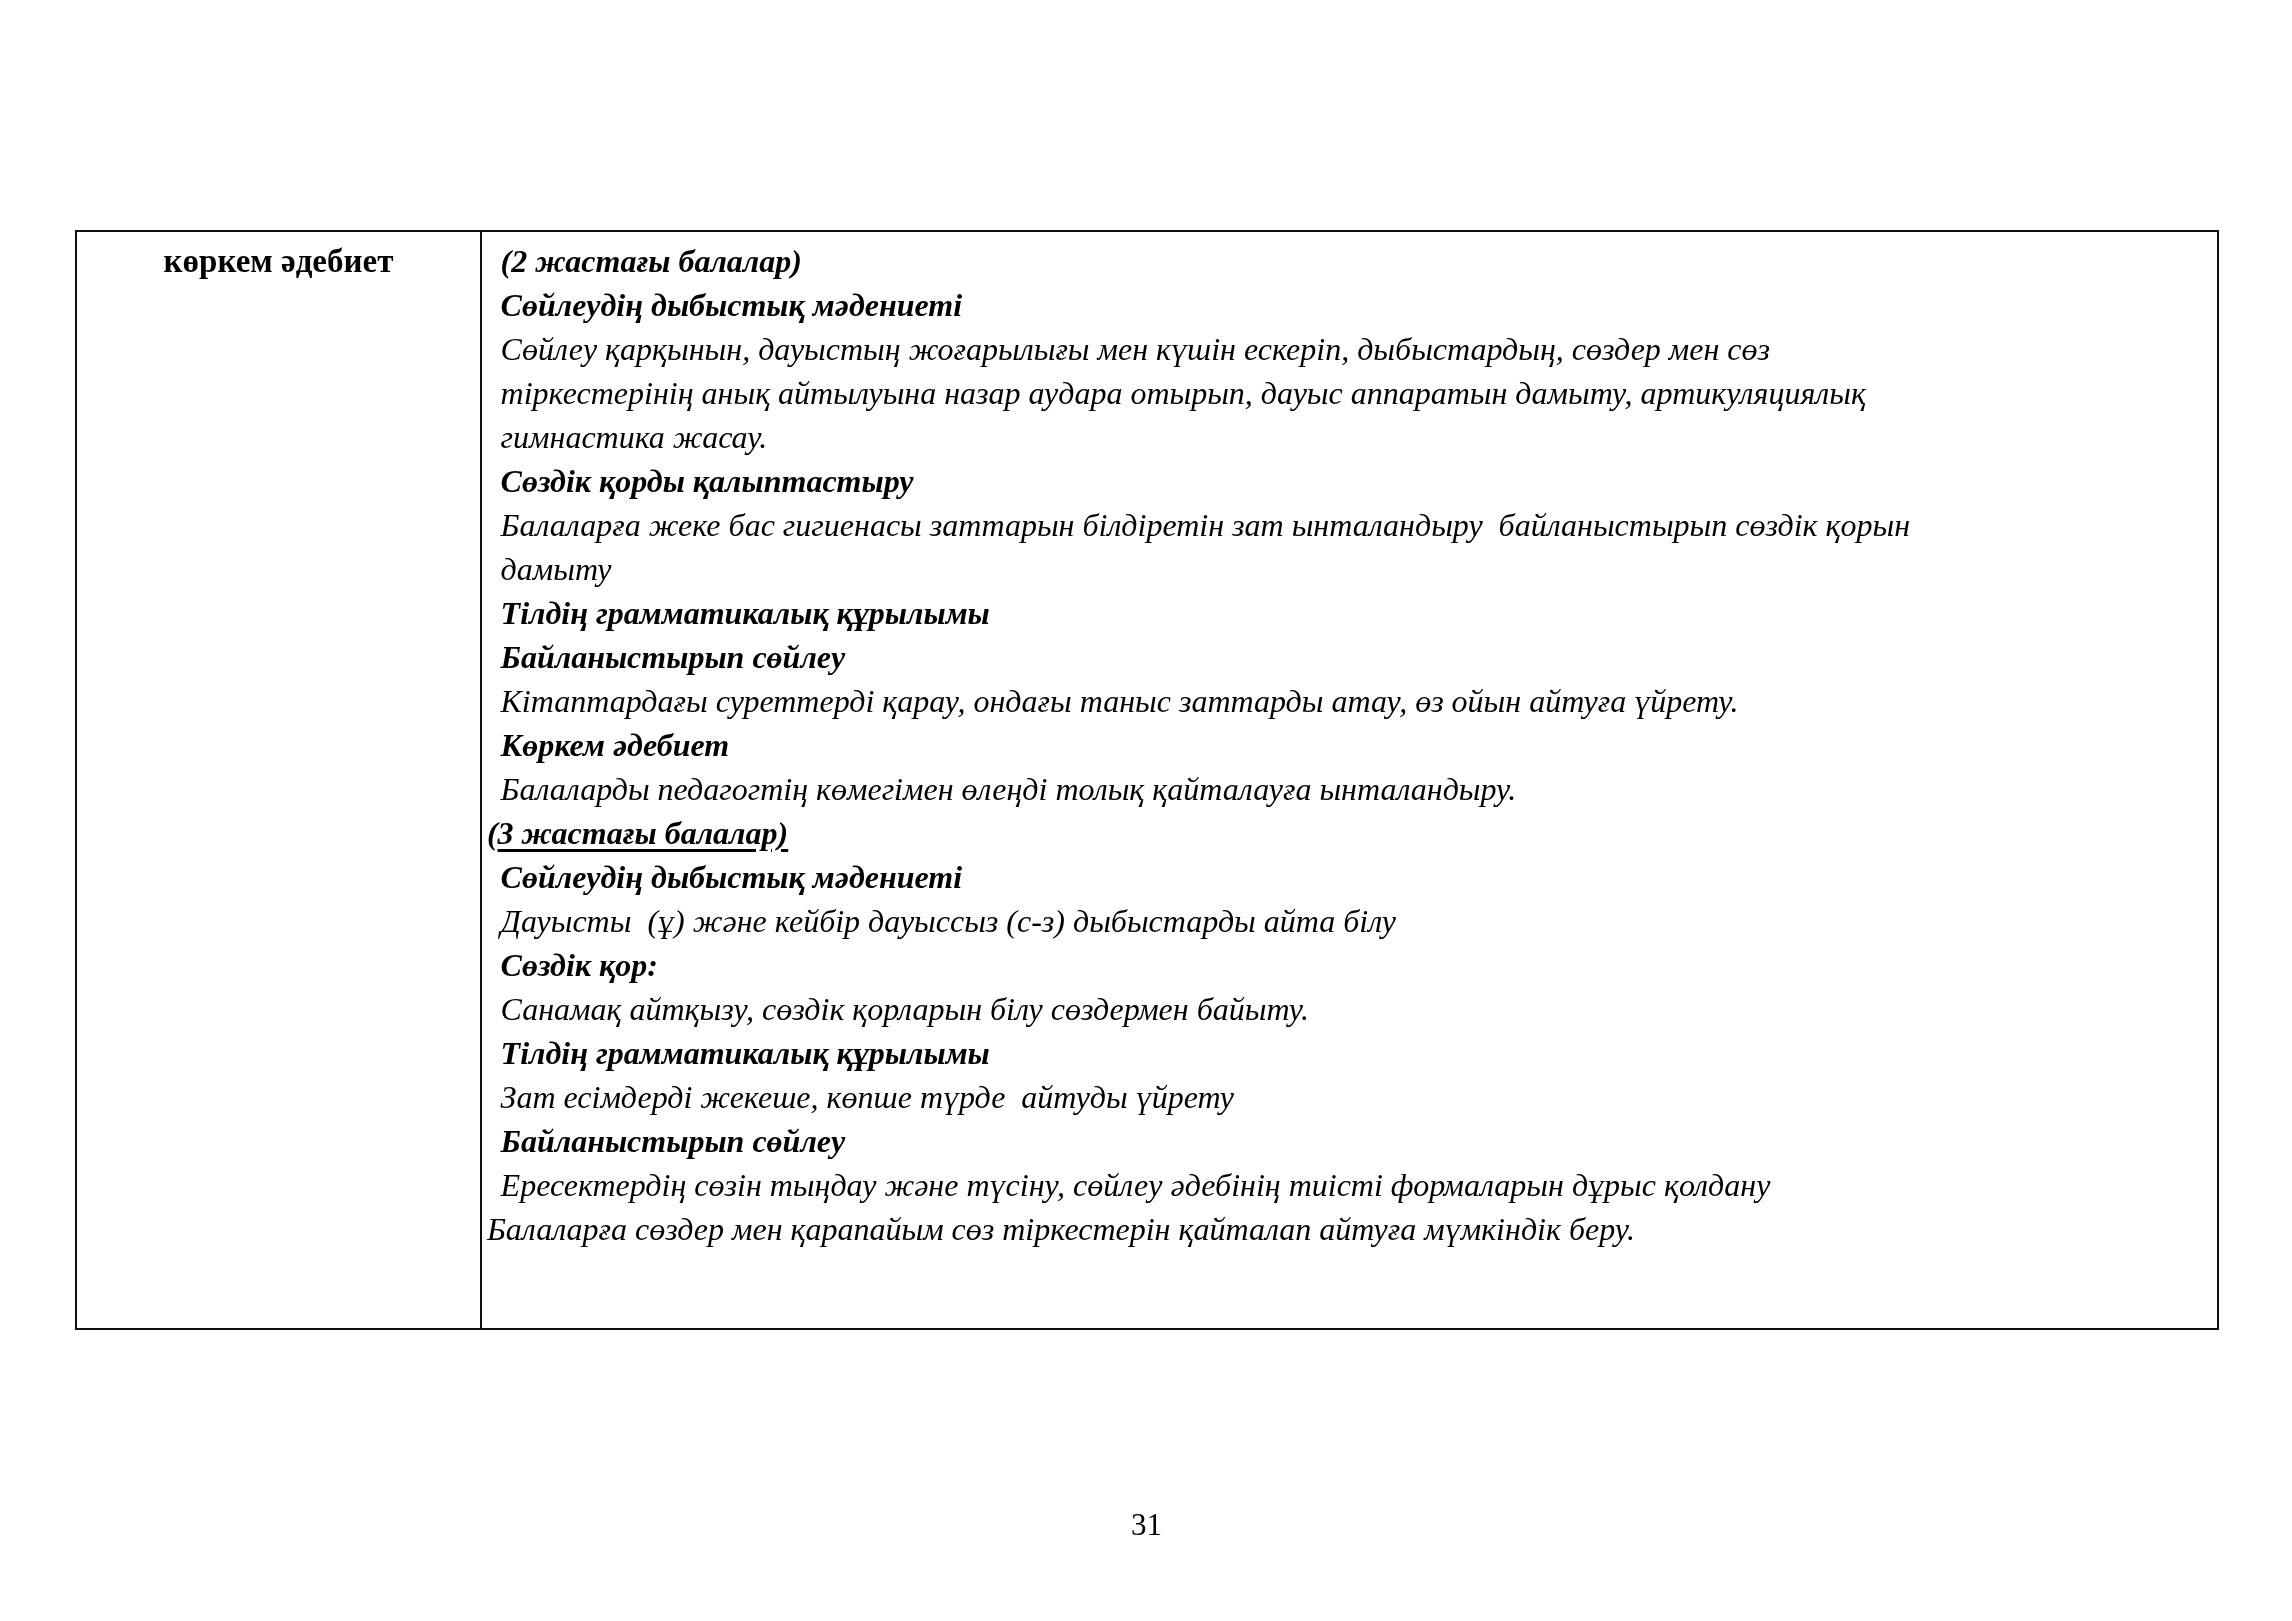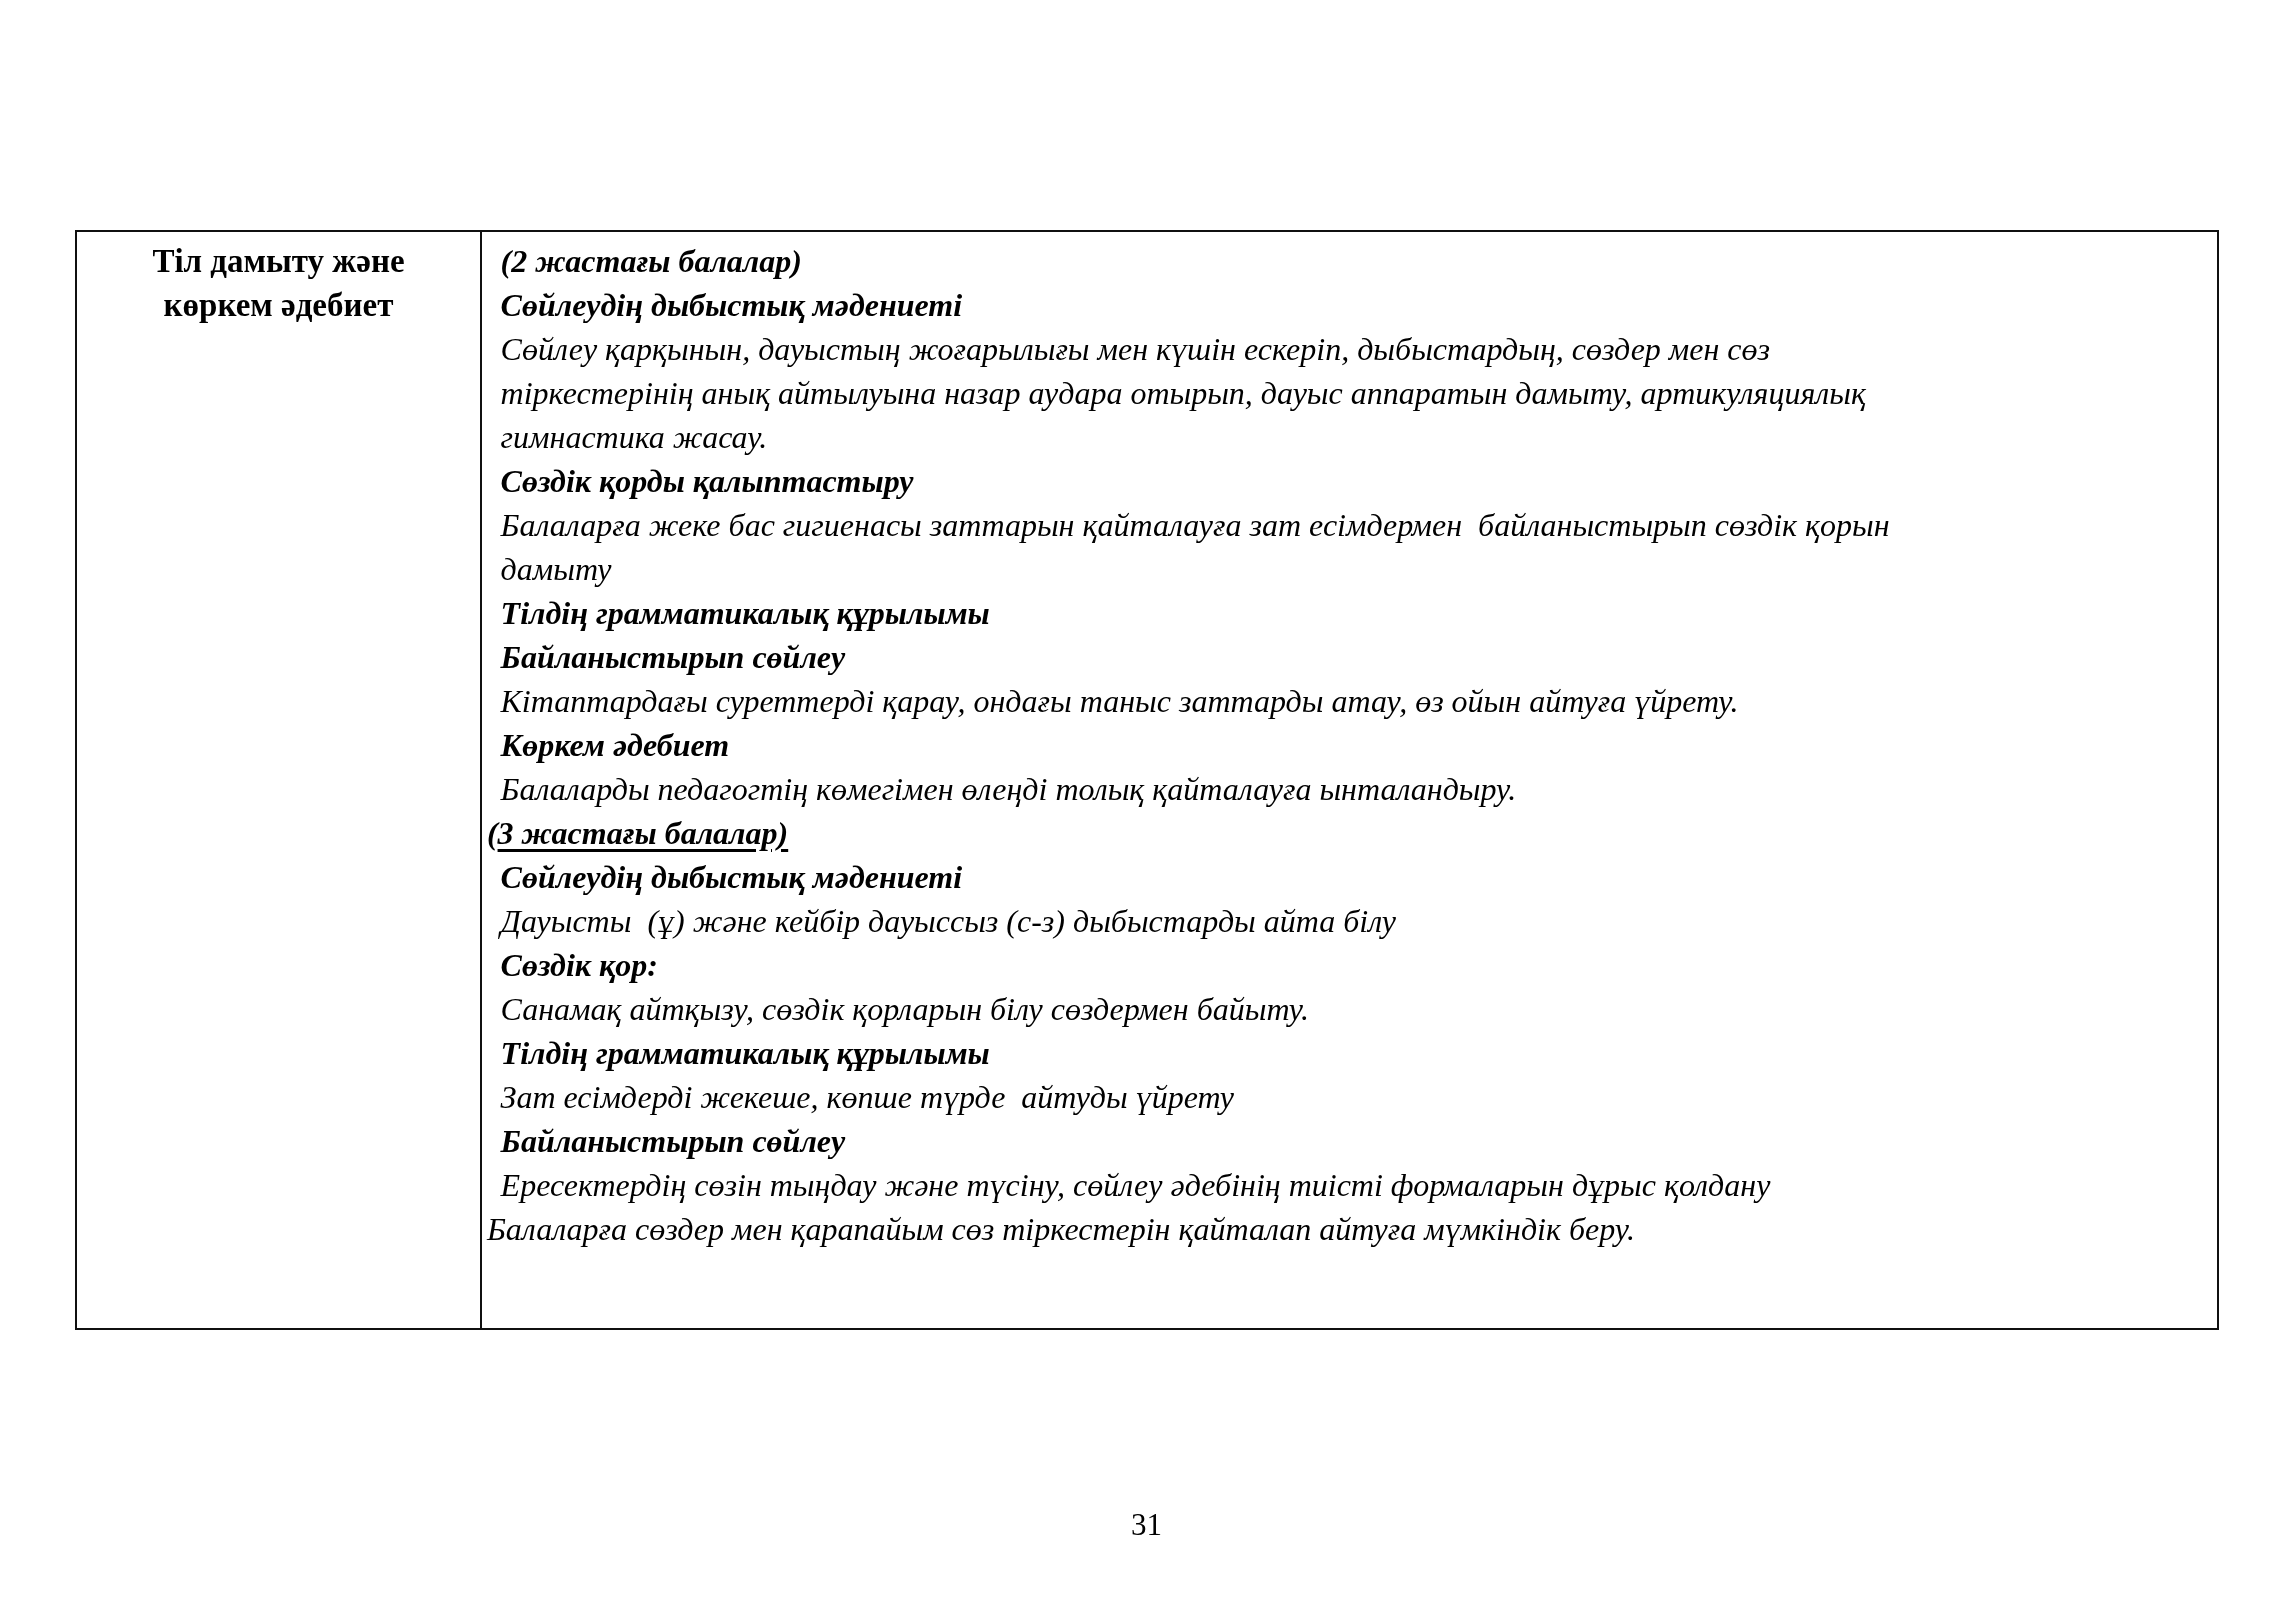--- a/index.html
+++ b/index.html
@@ -74,33 +74,32 @@
   }
 </style>
 </head>
 <body>
 
 <div class="page">
 
   <div class="doc-table">
 
     <div class="cell-header">
-      <div>Тіл дамыту және</div>
       <div>көркем әдебиет</div>
     </div>
 
     <div class="cell-content">
       <div>
           <div class="line bold">(2 жастағы балалар)</div>
           <div class="line bold">Сөйлеудің дыбыстық мәдениеті</div>
           <div class="line regular">Сөйлеу қарқынын, дауыстың жоғарылығы мен күшін ескеріп, дыбыстардың, сөздер мен сөз</div>
           <div class="line regular">тіркестерінің анық айтылуына назар аудара отырып, дауыс аппаратын дамыту, артикуляциялық</div>
           <div class="line regular">гимнастика жасау.</div>
           <div class="line bold">Сөздік қорды қалыптастыру</div>
-          <div class="line regular">Балаларға жеке бас гигиенасы заттарын қайталауға зат есімдермен  байланыстырып сөздік қорын</div>
+          <div class="line regular">Балаларға жеке бас гигиенасы заттарын білдіретін зат ынталандыру  байланыстырып сөздік қорын</div>
           <div class="line regular">дамыту</div>
           <div class="line bold">Тілдің грамматикалық құрылымы</div>
           <div class="line bold">Байланыстырып сөйлеу</div>
           <div class="line regular">Кітаптардағы суреттерді қарау, ондағы таныс заттарды атау, өз ойын айтуға үйрету.</div>
           <div class="line bold">Көркем әдебиет</div>
           <div class="line regular">Балаларды педагогтің көмегімен өлеңді толық қайталауға ынталандыру.</div>
           <div class="line bold-underline outdent"><span>(</span><span class="underlined">3 жастағы балалар)</span></div>
           <div class="line bold">Сөйлеудің дыбыстық мәдениеті</div>
           <div class="line regular">Дауысты  (ұ) және кейбір дауыссыз (с-з) дыбыстарды айта білу</div>
           <div class="line bold">Сөздік қор:</div>

